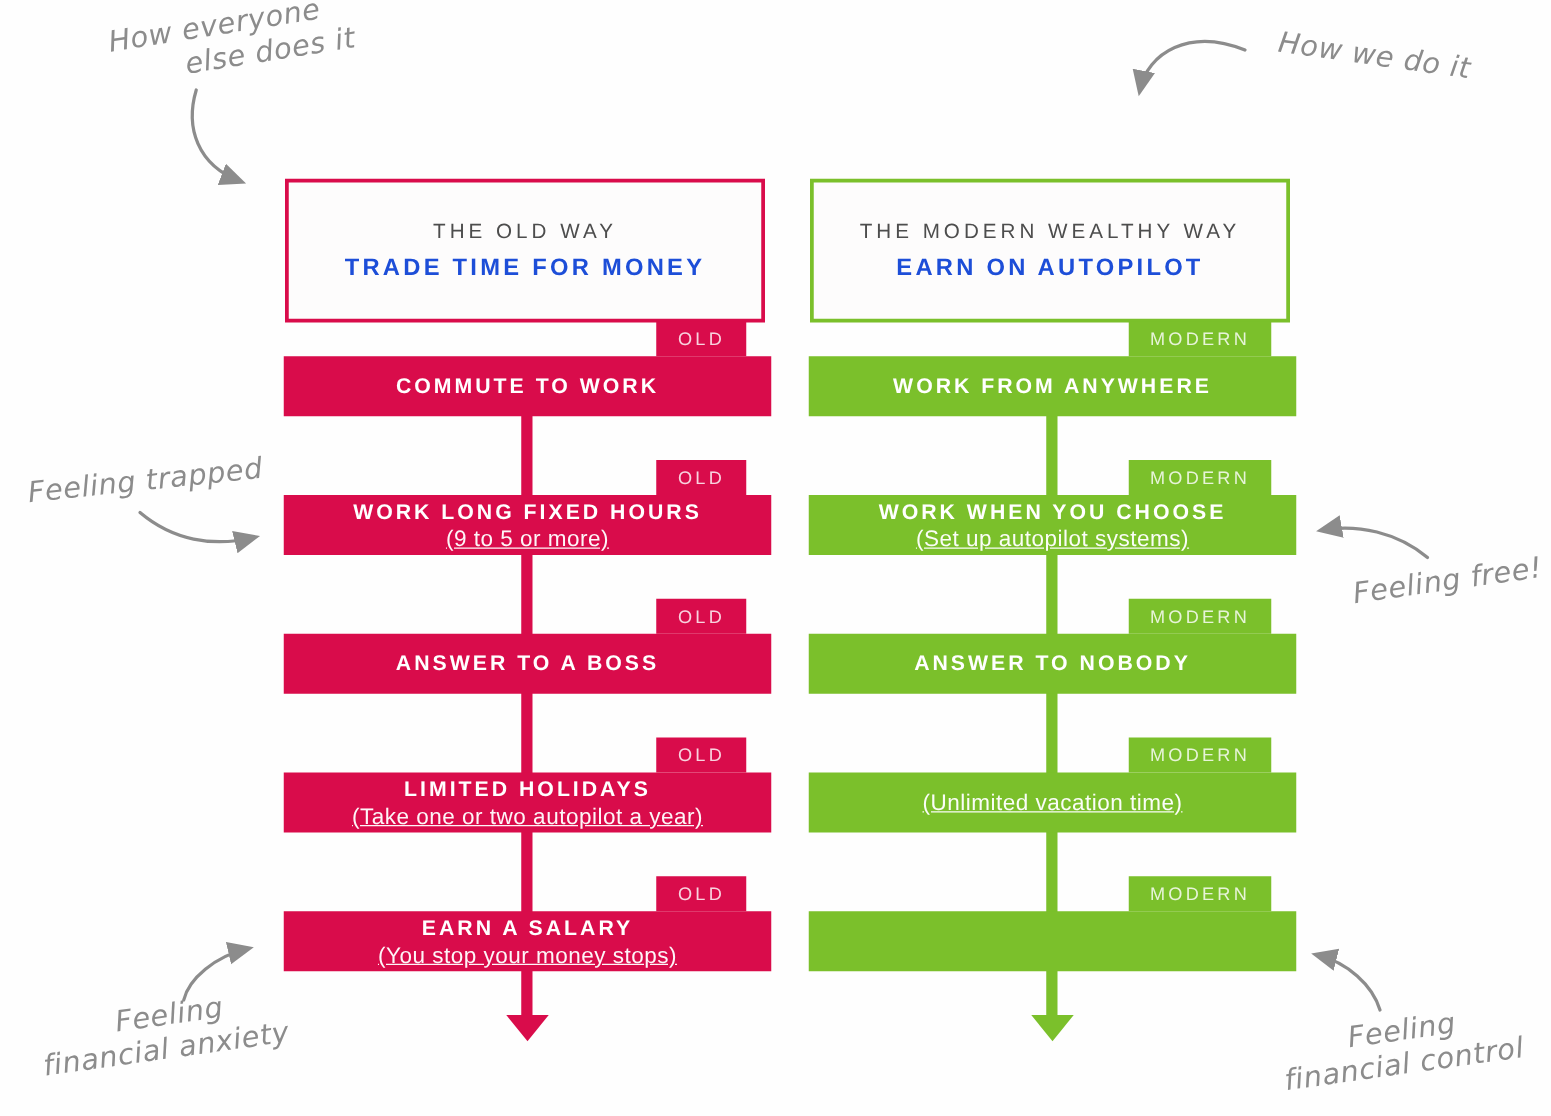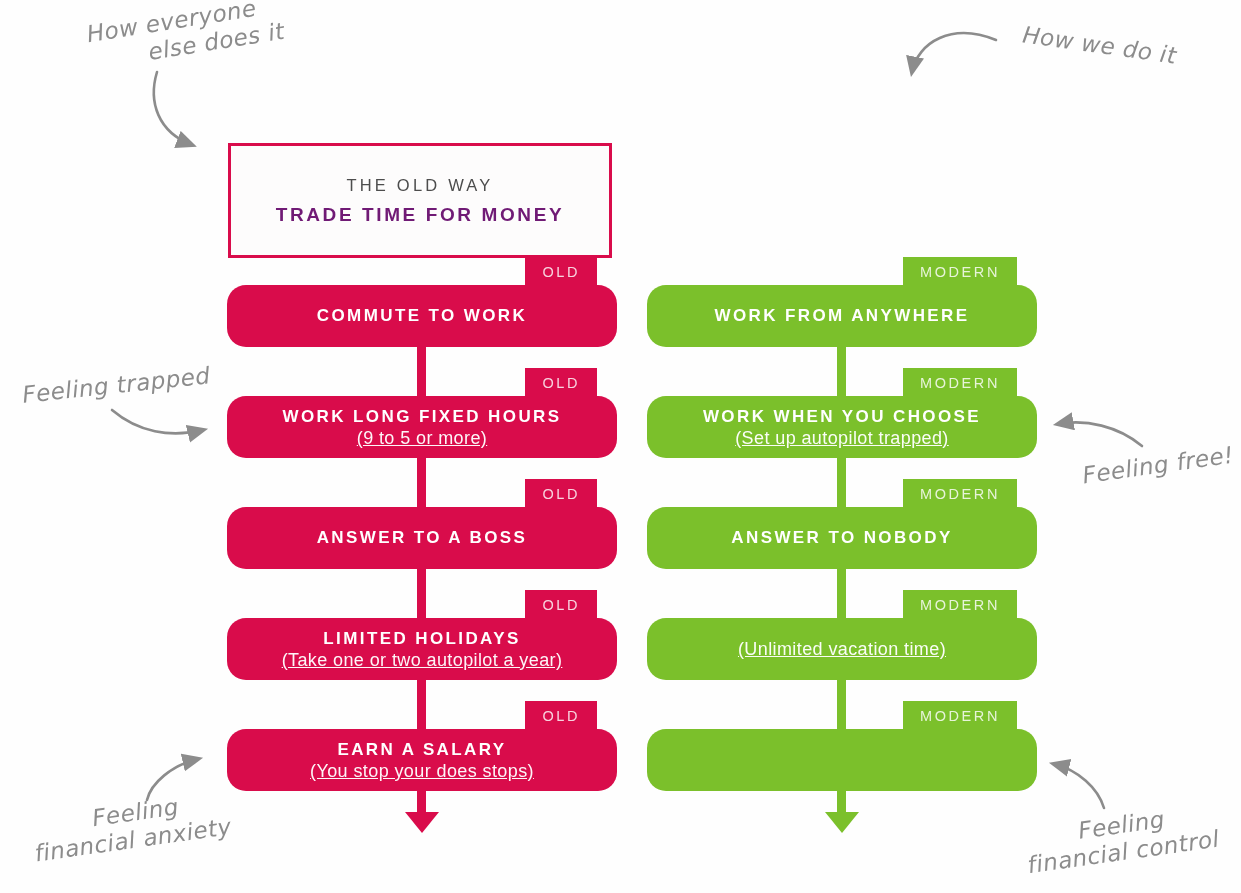--- a/index.html
+++ b/index.html
@@ -9,36 +9,36 @@
     --old:#d90c4b;--modern:#7bc02b;--ink:#8c8c8c;
   }
   
   .header{
     position:absolute;top:97px;width:384px;height:115px;box-sizing:border-box;
     background:#fdfcfc;display:flex;flex-direction:column;align-items:center;justify-content:center;gap:9px;margin-top:46px;
   }
   .header.old-h{left:228px;border:3px solid var(--old);}
   .header.modern-h{left:648px;border:3px solid var(--modern);}
   .h-sub{font-size:16.5px;color:#4d4d4d;letter-spacing:3.2px;}
-  .h-title{font-size:19px;font-weight:bold;color:#701a75;letter-spacing:2.6px;}
+  .h-title{font-size:19px;font-weight:bold;color:#1d4ed8;letter-spacing:2.6px;}
   
   .flow-line{position:absolute;top:315px;width:9px;height:500px;z-index:0;}
   .flow-line.old-l{left:417px;background:var(--old);}
   .flow-line.modern-l{left:837px;background:var(--modern);}
   .down-arrow{position:absolute;top:812px;width:0;height:0;z-index:0;
     border-left:17px solid transparent;border-right:17px solid transparent;}
   .down-arrow.old-a{left:405px;border-top:21px solid var(--old);}
   .down-arrow.modern-a{left:825px;border-top:21px solid var(--modern);}
   
-  .step{position:absolute;width:390px;height:62px;z-index:1;}
+  .step{position:absolute;width:390px;height:48px;z-index:1;}
   .step.old-c{left:227px;}
   .step.modern-c{left:647px;}
   .bar{
     width:100%;height:100%;display:flex;flex-direction:column;align-items:center;justify-content:center;
-    color:#fff;text-align:center;border-radius:19px;
+    color:#fff;text-align:center;
   }
   .old-c .bar,.old-c .tab{background:var(--old);}
   .modern-c .bar,.modern-c .tab{background:var(--modern);}
   .tab{
     position:absolute;top:-28px;right:20px;height:28px;line-height:30px;padding:0 17px;
     font-size:14.5px;letter-spacing:2.6px;color:rgba(255,255,255,0.82);
   }
   .step-title{font-size:17px;font-weight:bold;letter-spacing:2.4px;line-height:22px;}
   .step-sub{font-size:18px;letter-spacing:0.4px;line-height:20px;color:rgba(255,255,255,0.96);text-decoration:underline;}
   .step-sub:empty{display:none;}
@@ -99,20 +99,24 @@
       <path d="M1142,446 C1118,426 1086,419 1058,424" marker-end="url(#ah)"></path>
       <path d="M147,800 C151,783 172,765 198,759" marker-end="url(#ah)"></path>
       <path d="M1104,808 C1098,788 1078,770 1054,764" marker-end="url(#ah)"></path>
     </g>
   </svg>
 
   <div class="header old-h">
     <div class="h-sub">THE OLD WAY</div>
     <div class="h-title">TRADE TIME FOR MONEY</div>
   </div>
+  <div class="header modern-h">
+    <div class="h-sub">THE MODERN WEALTHY WAY</div>
+    <div class="h-title">EARN ON AUTOPILOT</div>
+  </div>
 
   <div class="flow-line old-l"></div>
   <div class="flow-line modern-l"></div>
   <div class="down-arrow old-a"></div>
   <div class="down-arrow modern-a"></div>
 
   <div class="step old-c" style="top:285px">
     <div class="tab">OLD</div>
     <div class="bar">
       <div class="step-title">COMMUTE TO WORK</div>
@@ -137,36 +141,36 @@
     <div class="tab">OLD</div>
     <div class="bar">
       <div class="step-title">LIMITED HOLIDAYS</div>
       <div class="step-sub">(Take one or two autopilot a year)</div>
     </div>
   </div>
   <div class="step old-c" style="top:729px">
     <div class="tab">OLD</div>
     <div class="bar">
       <div class="step-title">EARN A SALARY</div>
-      <div class="step-sub">(You stop your does stops)</div>
+      <div class="step-sub">(You stop your money stops)</div>
     </div>
   </div>
 
   <div class="step modern-c" style="top:285px">
     <div class="tab">MODERN</div>
     <div class="bar">
       <div class="step-title">WORK FROM ANYWHERE</div>
 
     </div>
   </div>
   <div class="step modern-c" style="top:396px">
     <div class="tab">MODERN</div>
     <div class="bar">
       <div class="step-title">WORK WHEN YOU CHOOSE</div>
-      <div class="step-sub">(Set up autopilot trapped)</div>
+      <div class="step-sub">(Set up autopilot systems)</div>
     </div>
   </div>
   <div class="step modern-c" style="top:507px">
     <div class="tab">MODERN</div>
     <div class="bar">
       <div class="step-title">ANSWER TO NOBODY</div>
 
     </div>
   </div>
   <div class="step modern-c" style="top:618px">

